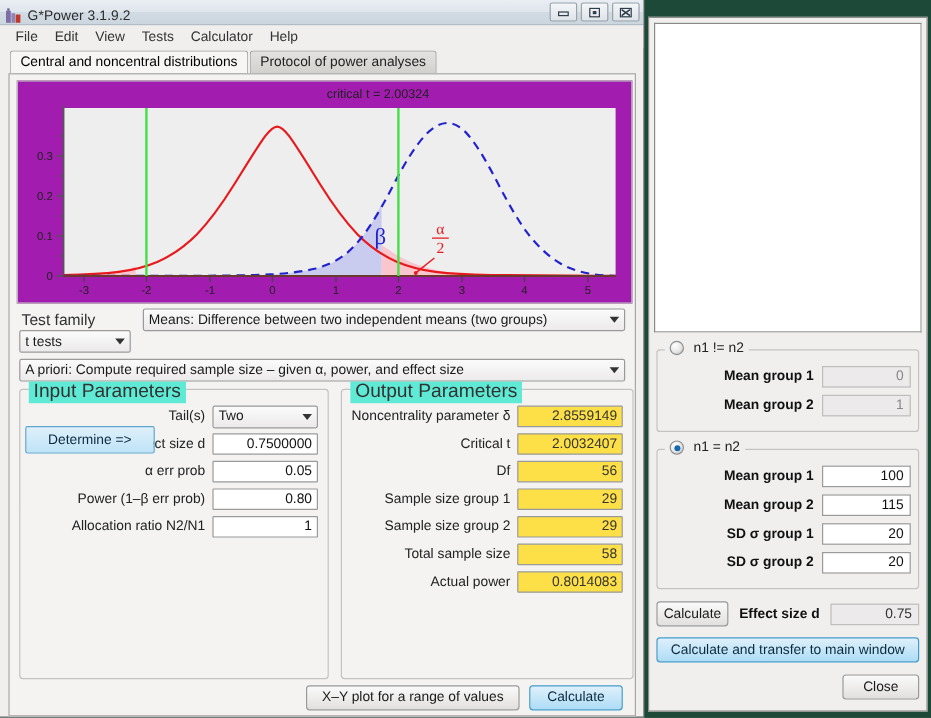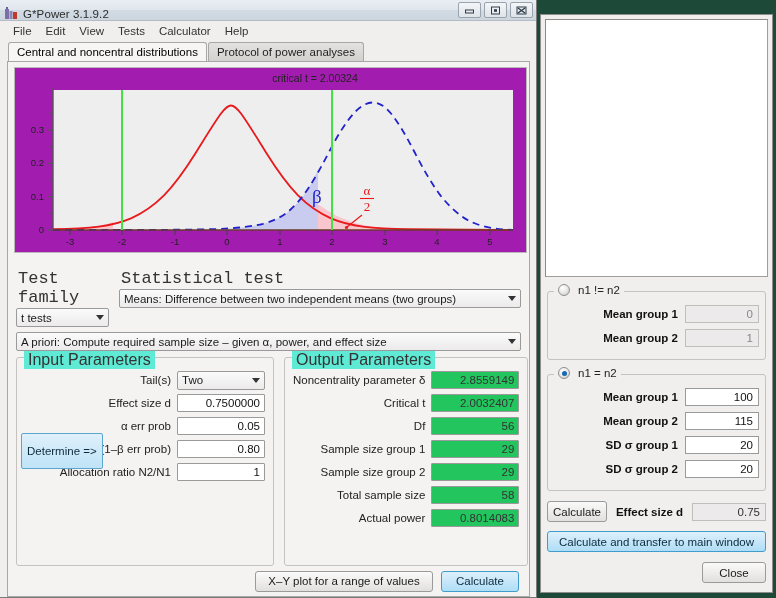--- a/index.html
+++ b/index.html
@@ -75,21 +75,21 @@
     margin: 5px 2px 0 6px;
     background: #a21caf;
     border: 1px solid #b8b8b8;
     height: 186px; flex: 0 0 186px;
     position: relative;
   }
   .plotwrap svg { display:block; }
 
   
   .selectors { padding: 4px 8px 0 8px; }
-  .fieldlabel { font-size: 17px; color: #333; margin: 12px 0 1px 2px; font-family: Liberation Mono, monospace; }
+  .fieldlabel { font-size: 13px; color: #333; margin: 2px 0 1px 2px; }
   .combobox {
     height: 19px; background: linear-gradient(to bottom,#fbfbfb,#eceaea);
     border: 1px solid #9a9a9a; border-radius: 2px;
     display: flex; align-items: center; padding: 0 4px;
     font-size: 11.5px; color: #1a1a1a; position: relative;
   }
   .combobox .cbtxt { flex: 1 1 auto; overflow: hidden; white-space: nowrap; }
   .caret { width:0;height:0;border-left:4px solid transparent;border-right:4px solid transparent;border-top:5px solid #333; margin-left:4px;}
   .row2 { display: flex; gap: 10px; }
 
@@ -107,28 +107,28 @@
   #inputgroup { flex: 0 0 258px; }
   #outputgroup { flex: 1 1 auto; }
 
   .prow { display:flex; align-items:center; justify-content:flex-end; height:20px; margin-bottom:3px;}
   .prow .plab { font-size: 11.5px; color:#222; text-align:right; padding-right:6px; white-space:nowrap;}
   .tfield {
     width: 88px; height: 18px; background: #fff; border: 1px solid #9a9a9a;
     font-size: 11.5px; text-align: right; padding: 0 4px; line-height:16px;
     color:#111; border-radius:1px;
   }
-  .tfield.ro { background: #22c55e; color:#333; }
+  .tfield.ro { background: #fde047; color:#333; }
   .cb-small { width: 88px; height:19px; }
   .determine {
     position: absolute; left: 4px; top: 30px;
-    height: 36px; padding: 0 5px; font-size: 11.5px;
+    height: 23px; padding: 0 18px; font-size: 11.5px;
     background: linear-gradient(to bottom,#dff0fb,#bfe3f7);
     border: 1px solid #5ba7d0; border-radius: 2px;
-    display:flex;align-items:center; color:#0b2b3d;margin-top:45px;
+    display:flex;align-items:center; color:#0b2b3d;
   }
 
   .bottombar {
     flex: 0 0 30px; height:30px; display:flex; align-items:center;
     justify-content:flex-end; gap: 8px; padding: 0 10px 0 0;
   }
   .btn {
     height: 21px; padding: 0 10px; font-size: 11.5px;
     background: linear-gradient(to bottom,#fafafa,#e2e0de);
     border: 1px solid #9a9a9a; border-radius: 3px;
@@ -359,21 +359,20 @@
       <div class="selectors">
         <div class="row2">
           <div style="flex:0 0 93px;">
             <div class="fieldlabel">Test family</div>
             <div class="combobox">
               <span class="cbtxt">t tests</span>
               <span class="caret"></span>
             </div>
           </div>
           <div style="flex:1 1 auto;">
-            <div class="fieldlabel">Statistical test</div>
             <div class="combobox">
               <span class="cbtxt">Means: Difference between two independent means (two groups)</span>
               <span class="caret"></span>
             </div>
           </div>
         </div>
         <div style="margin-top:5px;">
           <div class="combobox">
             <span class="cbtxt">A priori: Compute required sample size – given α, power, and effect size</span>
             <span class="caret"></span>

